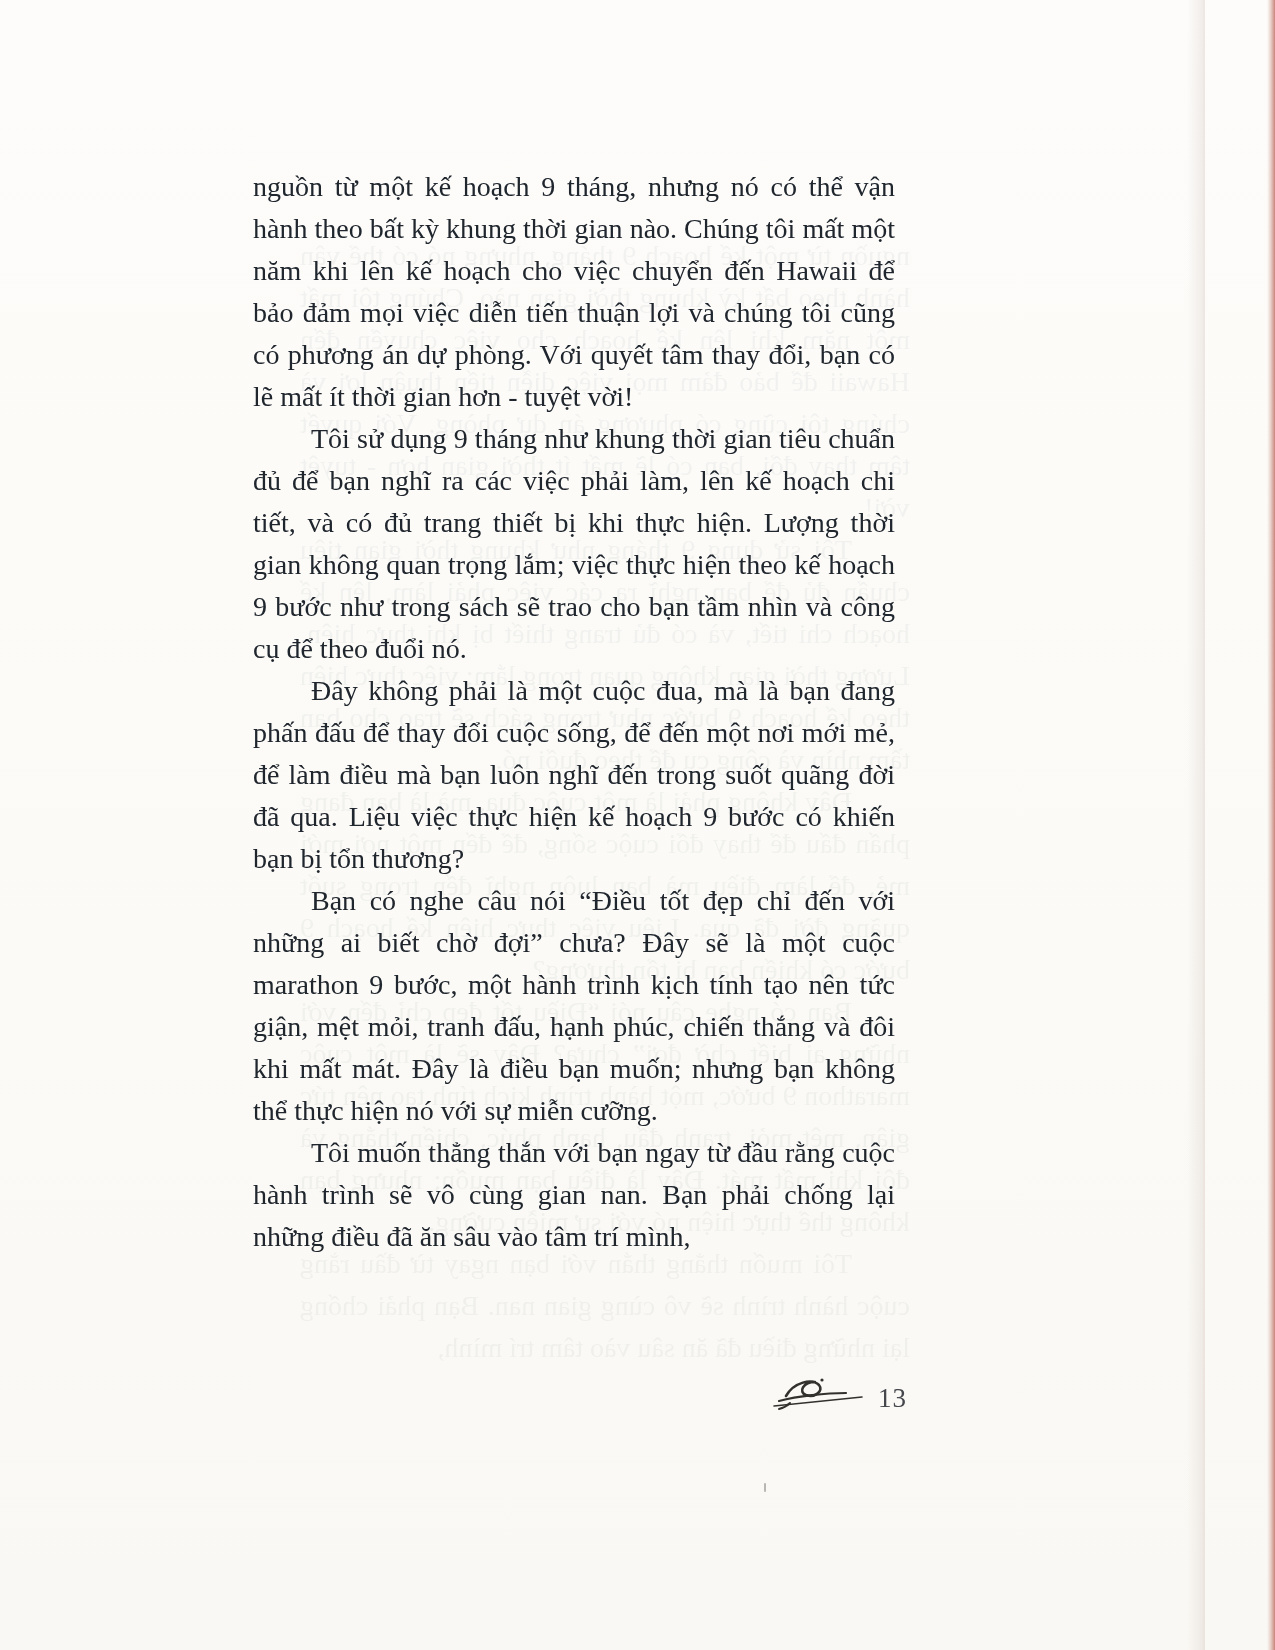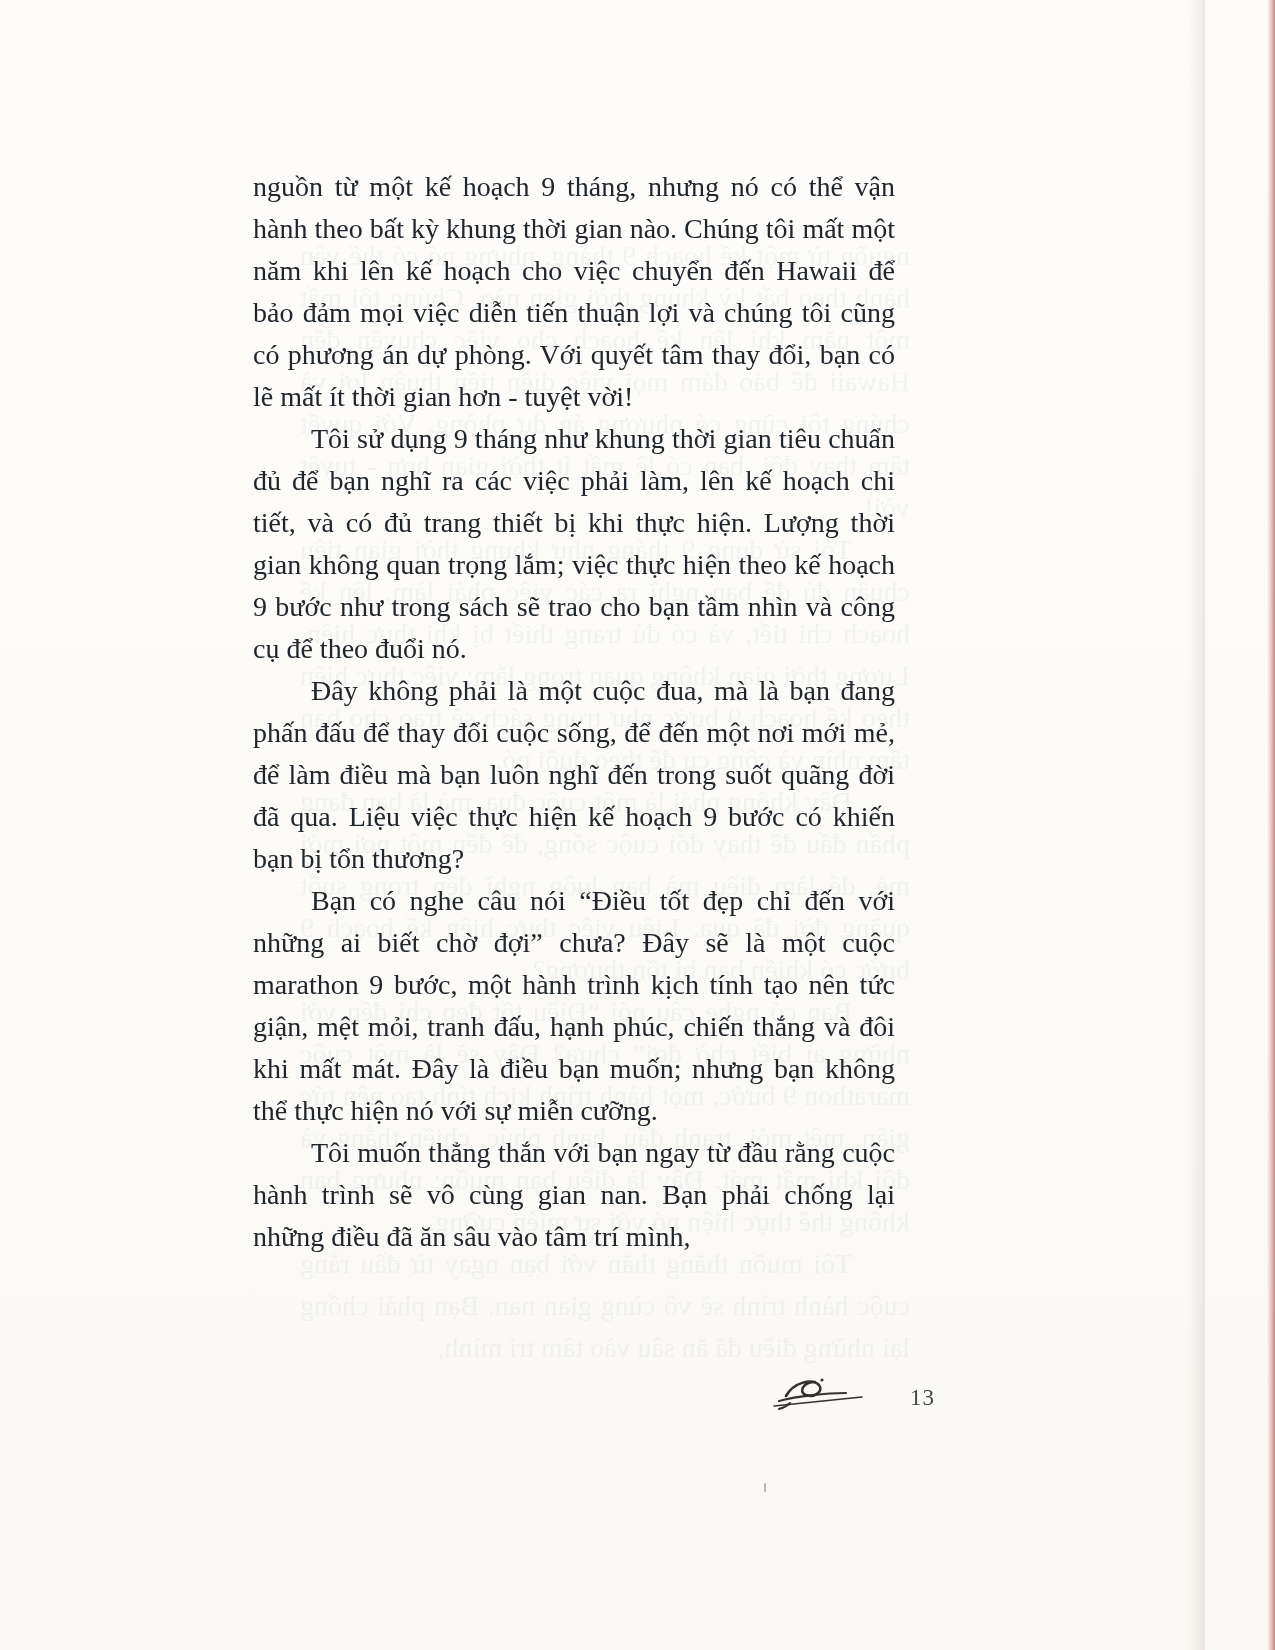--- a/index.html
+++ b/index.html
@@ -61,26 +61,25 @@
     top: 1372px;
     display: flex;
     align-items: flex-end;
     gap: 4px;
   }
   .flourish {
     width: 104px;
     height: 44px;
   }
   .page-number {
-    font-size: 23px;
+    font-size: 27px;
     line-height: 32px;
     color: #44484d;
     letter-spacing: 1px;
     padding-bottom: 2px;
-    margin-left: 32px;
   }
 
   
   .stray-mark {
     position: absolute;
     left: 764px;
     top: 1483px;
     width: 2px;
     height: 9px;
     background: rgba(60, 60, 60, 0.35);

